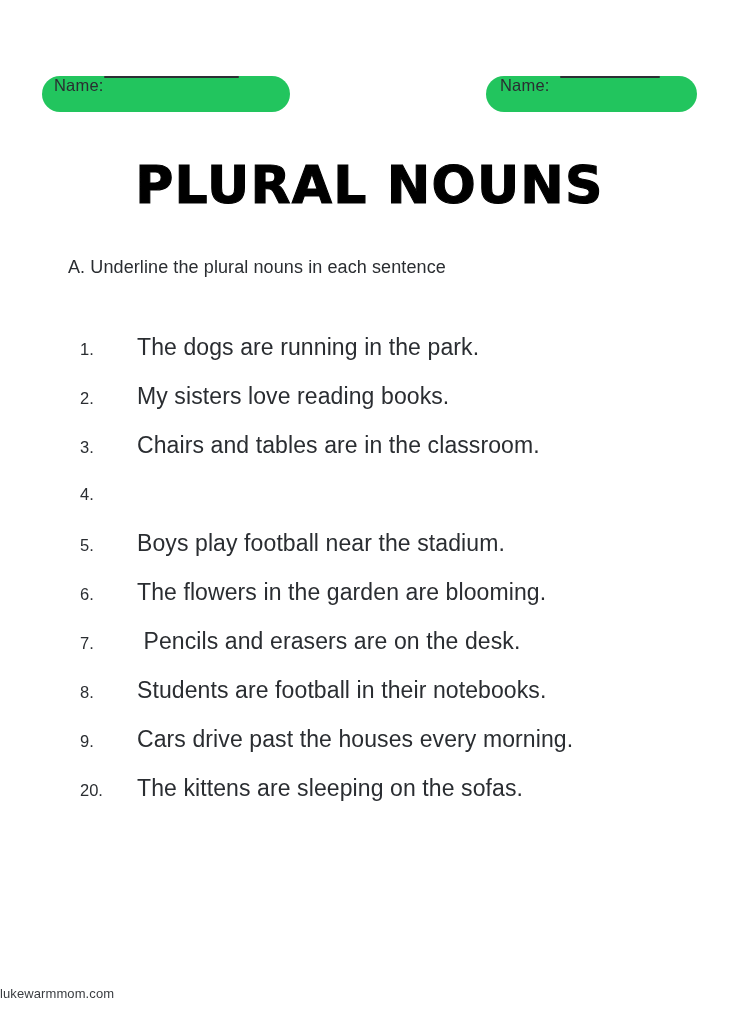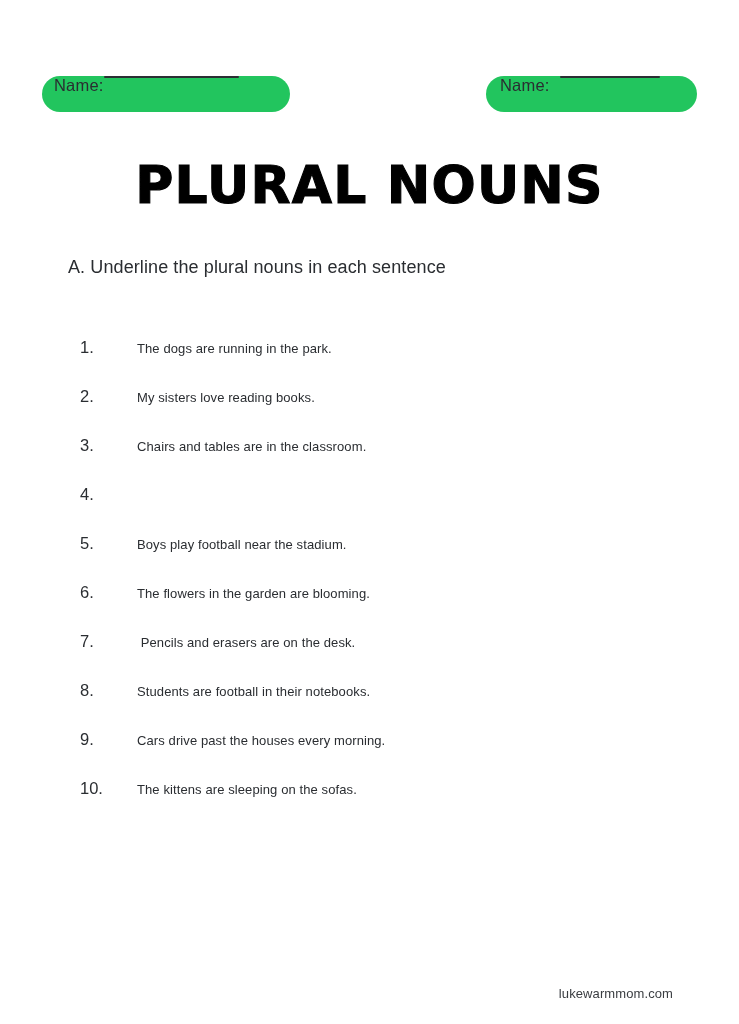--- a/index.html
+++ b/index.html
@@ -104,35 +104,35 @@
   }
   .question-number {
     width: 57px;
     flex: 0 0 57px;
     font-size: 16.5px;
     line-height: 22px;
     color: #2a2d31;
     font-weight: 400;
   }
   .question-text {
-    font-size: 13px;
+    font-size: 23px;
     line-height: 22px;
     color: #2a2d31;
     font-weight: 400;
     letter-spacing: 0.1px;
     white-space: pre;
   }
 
   
   .footer-watermark {
     position: absolute;
     top: 986px;
     left: 0;
     width: 739px;
-    text-align: right;
+    text-align: left;
     padding-right: 66px;
     box-sizing: border-box;
     font-size: 13px;
     color: #3a3d41;
     letter-spacing: 0.1px;
   }
 </style>
 </head>
 <body>
 
@@ -187,20 +187,20 @@
       </div>
       <div class="question-row">
         <span class="question-number">8.</span>
         <span class="question-text">Students are football in their notebooks.</span>
       </div>
       <div class="question-row">
         <span class="question-number">9.</span>
         <span class="question-text">Cars drive past the houses every morning.</span>
       </div>
       <div class="question-row">
-        <span class="question-number">10.</span>
+        <span class="question-number">20.</span>
         <span class="question-text">The kittens are sleeping on the sofas.</span>
       </div>
     </div>
 
   <div class="footer-watermark">lukewarmmom.com</div>
 
 </div>
 
 </body></html>

